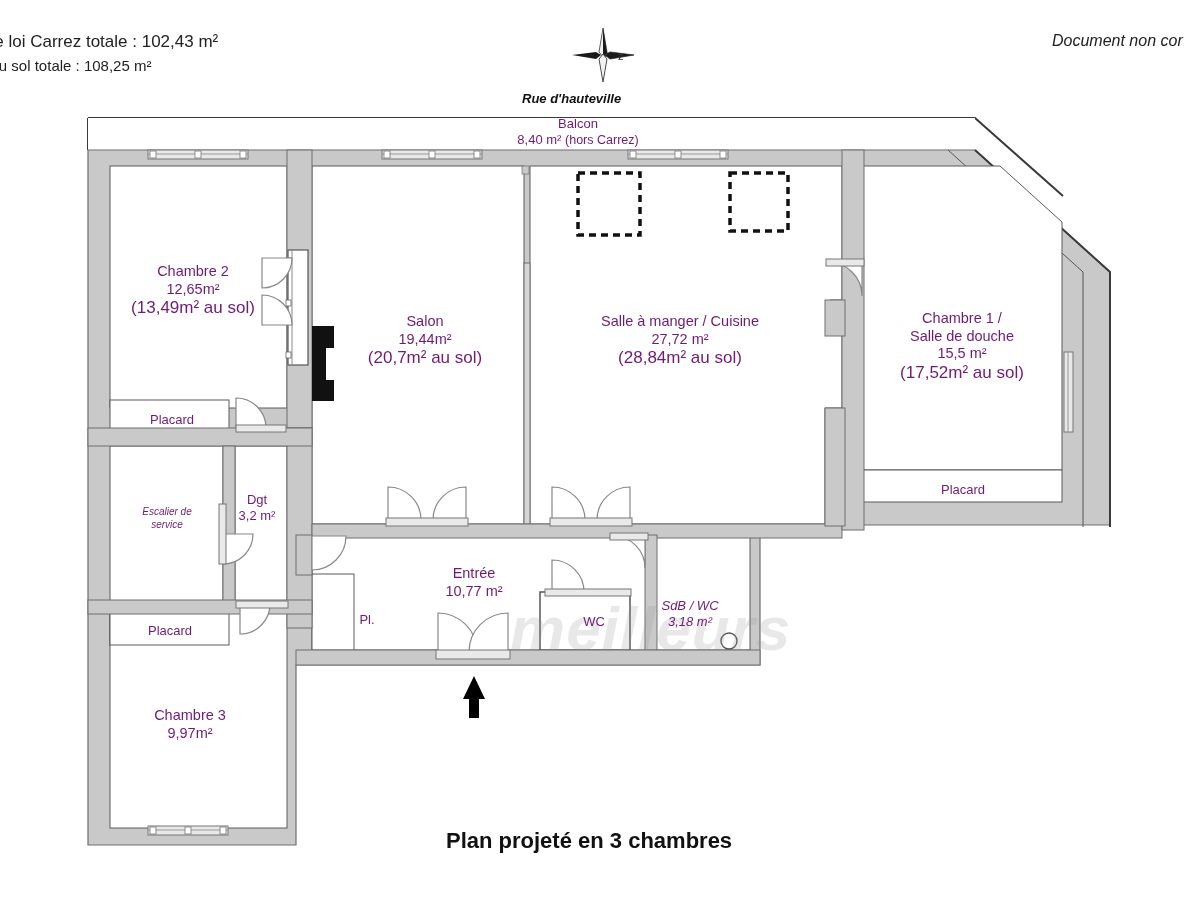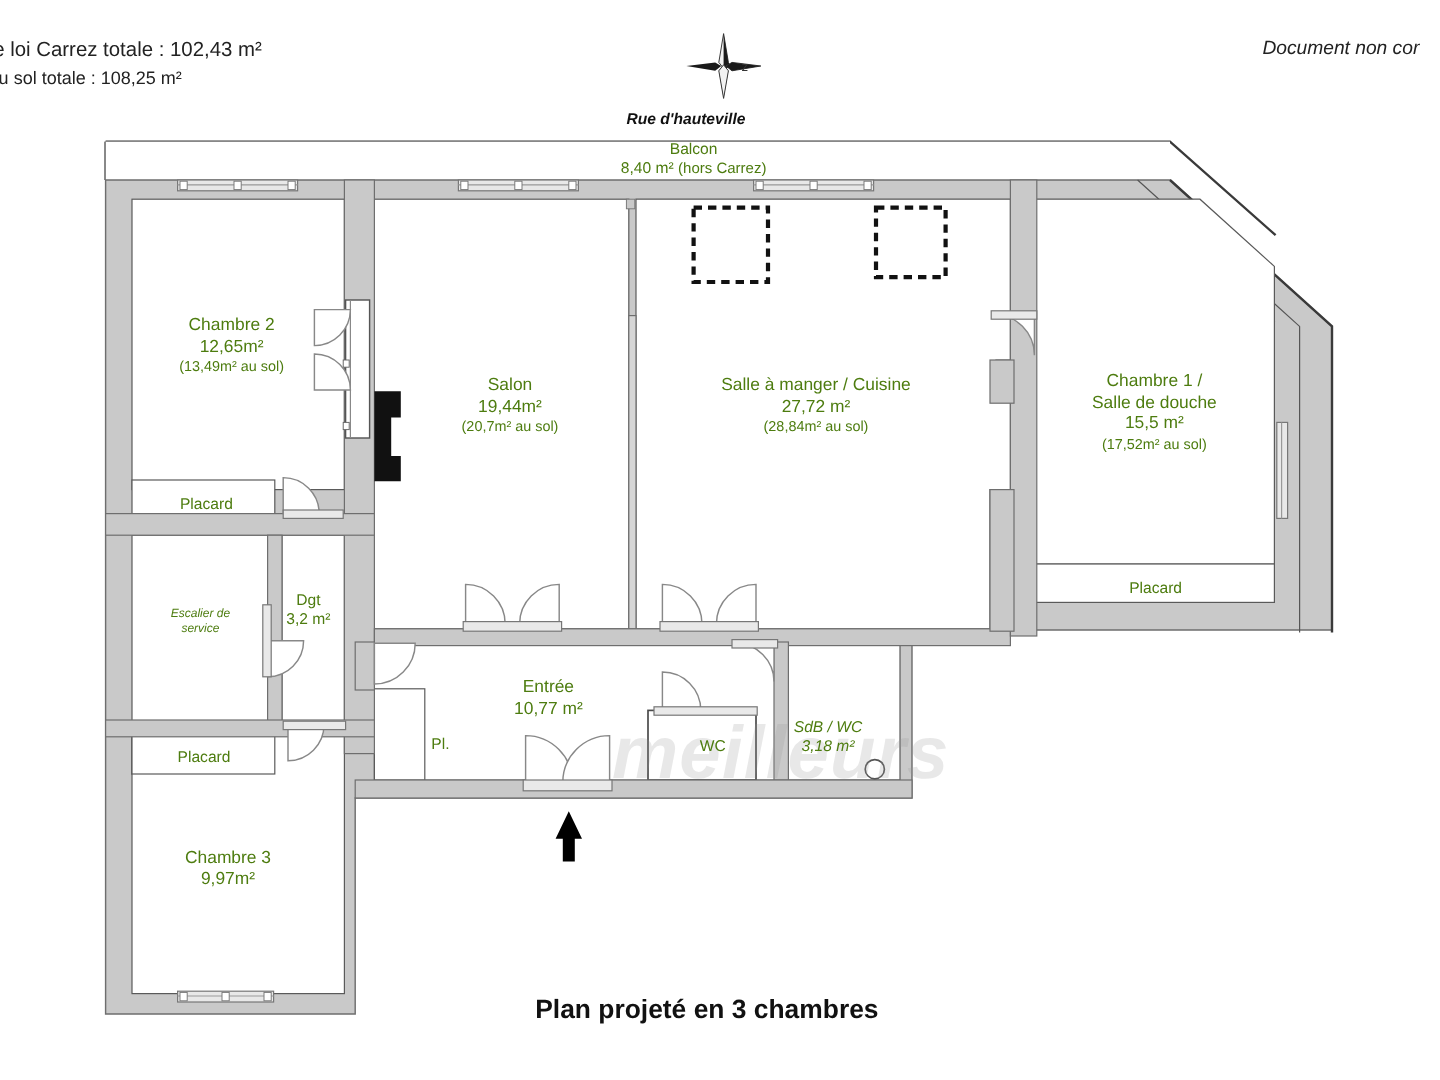--- a/index.html
+++ b/index.html
@@ -16,42 +16,42 @@
   #street-name{left:522px;top:91px;font-size:13px;font-style:italic;font-weight:600;color:#111;white-space:nowrap;}
   #compass-wrap{left:570px;top:26px;width:70px;height:58px;}
   #compass-z{left:618px;top:50px;font-size:11px;color:#333;}
 
   #plan-title{left:446px;top:828px;font-size:22px;font-weight:bold;color:#111;white-space:nowrap;}
 
   
   #plan-svg{left:0;top:0;width:1200px;height:900px;}
 
   
-  .room-label{text-align:center;line-height:1.22;color:#4d7c0f;white-space:nowrap;}
+  .room-label{text-align:center;line-height:1.22;color:#701a75;white-space:nowrap;}
   .rl-name{font-size:14.5px;}
   .rl-area{font-size:14.5px;}
-  .rl-sub{font-size:12px;}
+  .rl-sub{font-size:17px;}
   .rl-small{font-size:13px;}
   .rl-ital{font-style:italic;font-size:10px;line-height:1.25;}
   .rl-tiny{font-size:12.5px;}
 
   
   .ctr{transform:translateX(-50%);}
   #lbl-balcon{left:578px;top:116px;}
   #lbl-ch2{left:193px;top:263px;}
   #lbl-salon{left:425px;top:313px;}
   #lbl-sam{left:680px;top:313px;}
   #lbl-ch1{left:962px;top:310px;}
   #lbl-esc{left:167px;top:506px;}
   #lbl-dgt{left:257px;top:492px;}
   #lbl-plc-ch2{left:172px;top:412px;}
   #lbl-plc-ch3{left:170px;top:623px;}
   #lbl-plc-ch1{left:963px;top:482px;}
   #lbl-ch3{left:190px;top:707px;}
-  #lbl-entree{left:457px;top:565px;text-align:center;}
+  #lbl-entree{left:474px;top:565px;text-align:center;}
   #lbl-sdb{left:690px;top:598px;font-style:italic;}
   #lbl-wc{left:594px;top:614px;}
   #lbl-pl{left:331px;top:612px;margin-left:36px;}
 
   
   #watermark{left:510px;top:628px;font-size:62px;font-style:italic;font-weight:bold;
              color:rgba(150,150,150,0.22);letter-spacing:1px;white-space:nowrap;
              transform:translateY(-50%);}
 </style>
 </head>

